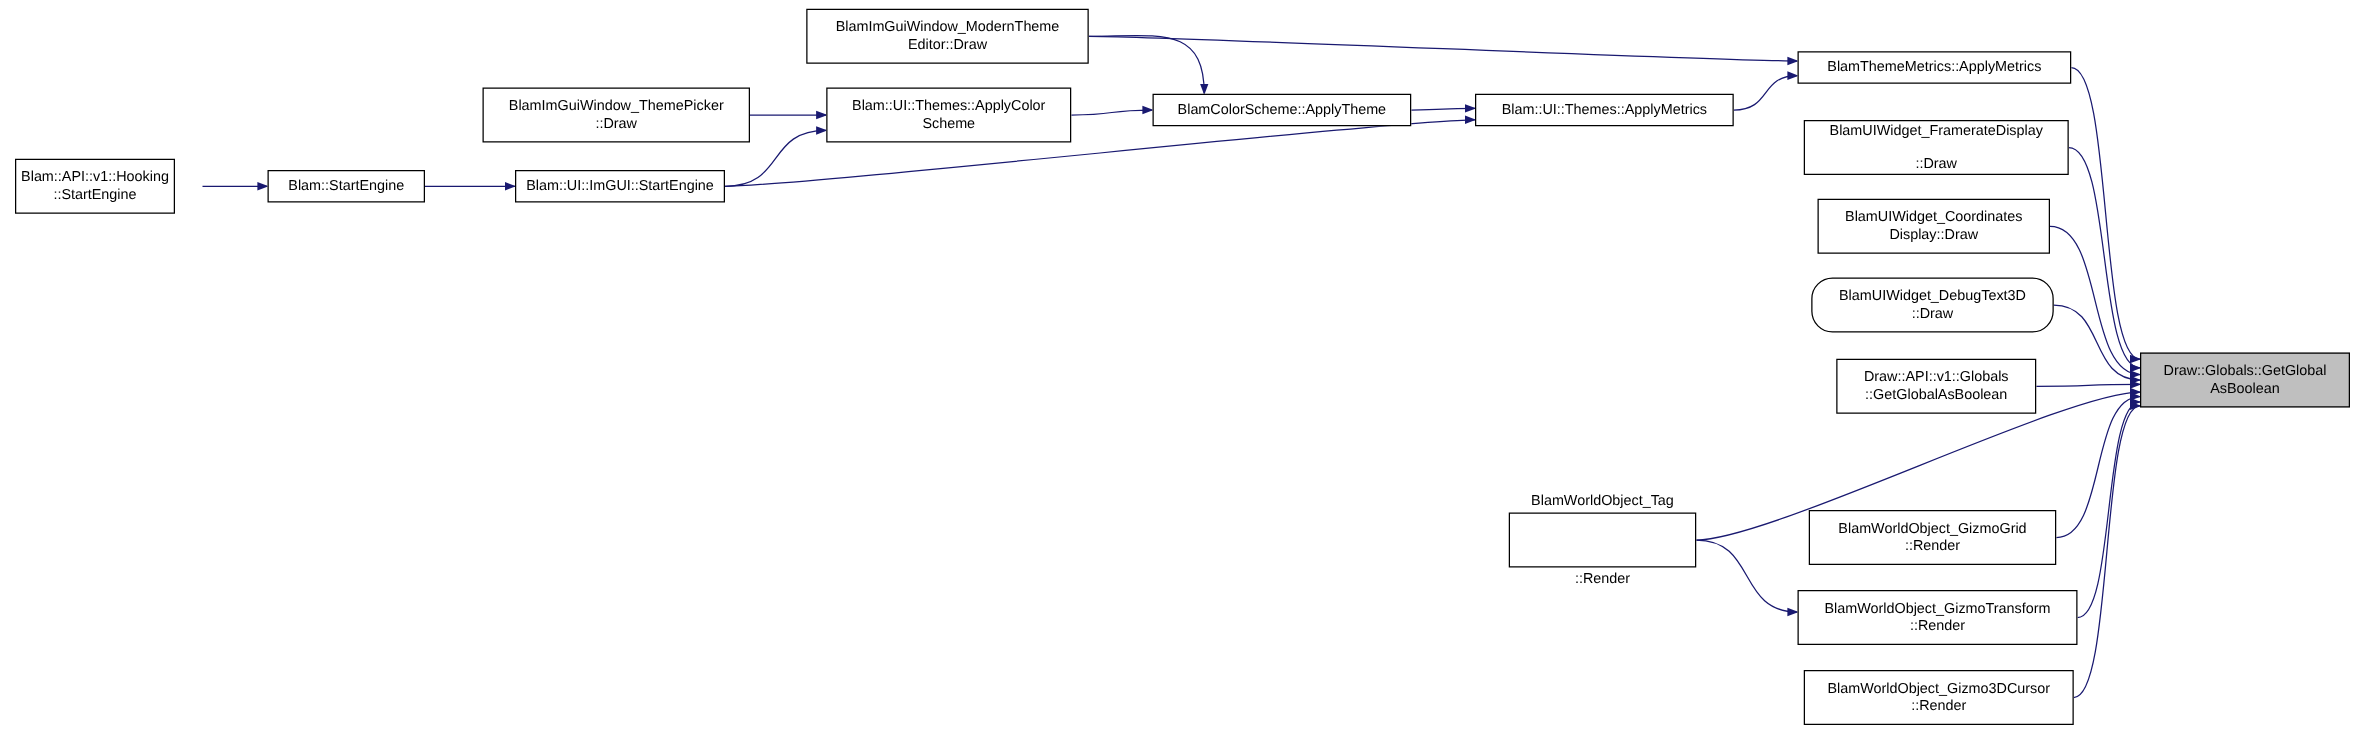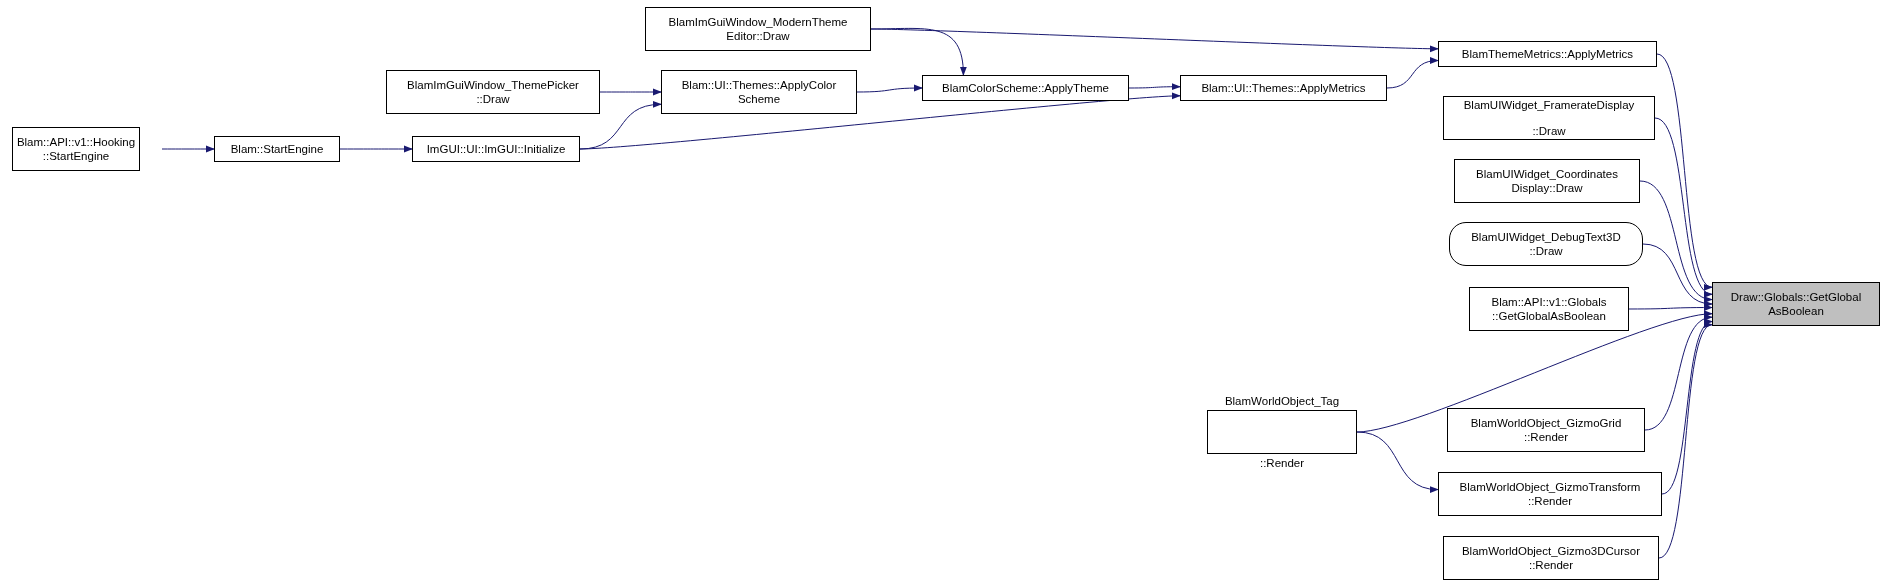--- a/index.html
+++ b/index.html
@@ -75,21 +75,21 @@
       </g>
   </svg>
 <div class="node" style="left: 12px; top: 127px; width: 128px; height: 44px; border-color: rgb(0, 0, 0); background: rgb(255, 255, 255);">
       <span>Blam::API::v1::Hooking</span>
       <span>::StartEngine</span>
     </div>
     <div class="node" style="left: 214px; top: 136px; width: 126px; height: 26px; border-color: rgb(0, 0, 0); background: rgb(255, 255, 255);">
       <span>Blam::StartEngine</span>
     </div>
     <div class="node" style="left: 412px; top: 136px; width: 168px; height: 26px; border-color: rgb(0, 0, 0); background: rgb(255, 255, 255);">
-      <span>ImGUI::UI::ImGUI::Initialize</span>
+      <span>Blam::UI::ImGUI::StartEngine</span>
     </div>
     <div class="node" style="left: 386px; top: 70px; width: 214px; height: 44px; border-color: rgb(0, 0, 0); background: rgb(255, 255, 255);">
       <span>BlamImGuiWindow_ThemePicker</span>
       <span>::Draw</span>
     </div>
     <div class="node" style="left: 661px; top: 70px; width: 196px; height: 44px; border-color: rgb(0, 0, 0); background: rgb(255, 255, 255);">
       <span>Blam::UI::Themes::ApplyColor</span>
       <span>Scheme</span>
     </div>
     <div class="node" style="left: 645px; top: 7px; width: 226px; height: 44px; border-color: rgb(0, 0, 0); background: rgb(255, 255, 255);">
@@ -111,21 +111,21 @@
     </div>
     <div class="node" style="left: 1454px; top: 159px; width: 186px; height: 44px; border-color: rgb(0, 0, 0); background: rgb(255, 255, 255);">
       <span>BlamUIWidget_Coordinates</span>
       <span>Display::Draw</span>
     </div>
     <div class="node" style="left: 1449px; top: 222px; width: 194px; height: 44px; border-color: rgb(0, 0, 0); background: rgb(255, 255, 255); border-radius: 17px;">
       <span>BlamUIWidget_DebugText3D</span>
       <span>::Draw</span>
     </div>
     <div class="node" style="left: 1469px; top: 287px; width: 160px; height: 44px; border-color: rgb(0, 0, 0); background: rgb(255, 255, 255);">
-      <span>Blam::API::v1::Globals</span>
+      <span>Draw::API::v1::Globals</span>
       <span>::GetGlobalAsBoolean</span>
     </div>
     <div class="node highlighted" style="left: 1712px; top: 282px; width: 168px; height: 44px; border-color: rgb(0, 0, 0); background: rgb(191, 191, 191);">
       <span>Draw::Globals::GetGlobal</span>
       <span>AsBoolean</span>
     </div>
     <div class="node" style="left: 1207px; top: 410px; width: 150px; height: 44px; border-color: rgb(0, 0, 0); background: rgb(255, 255, 255); gap: 48px;">
       <span>BlamWorldObject_Tag</span>
       <span>::Render</span>
     </div>

